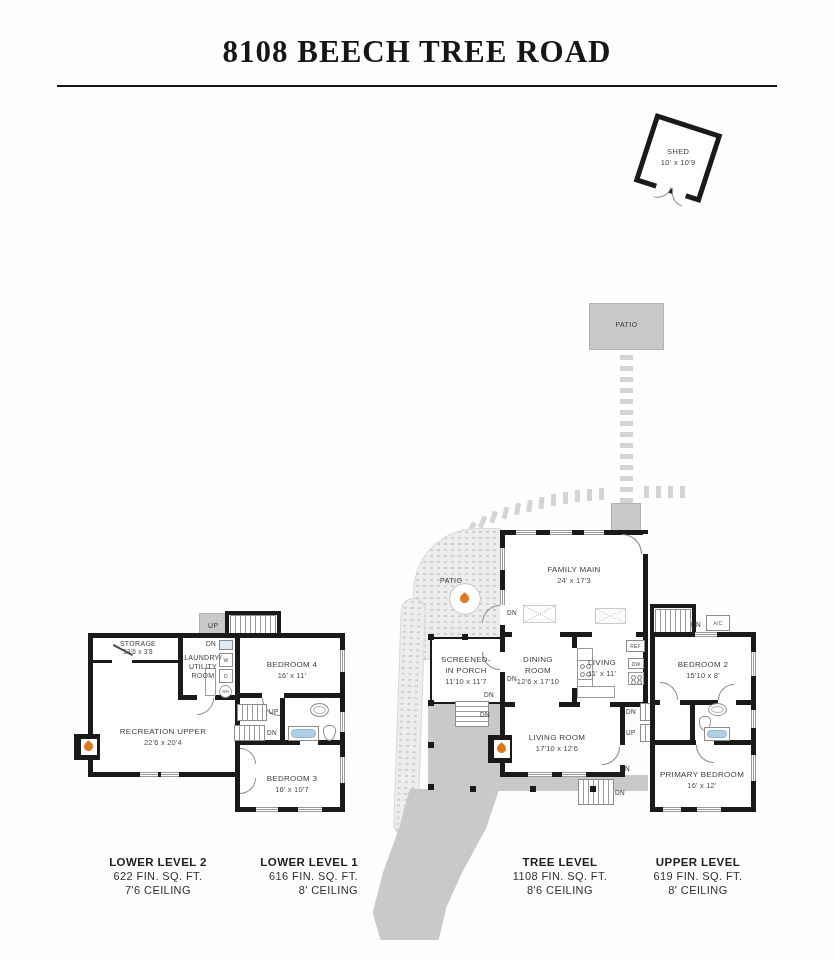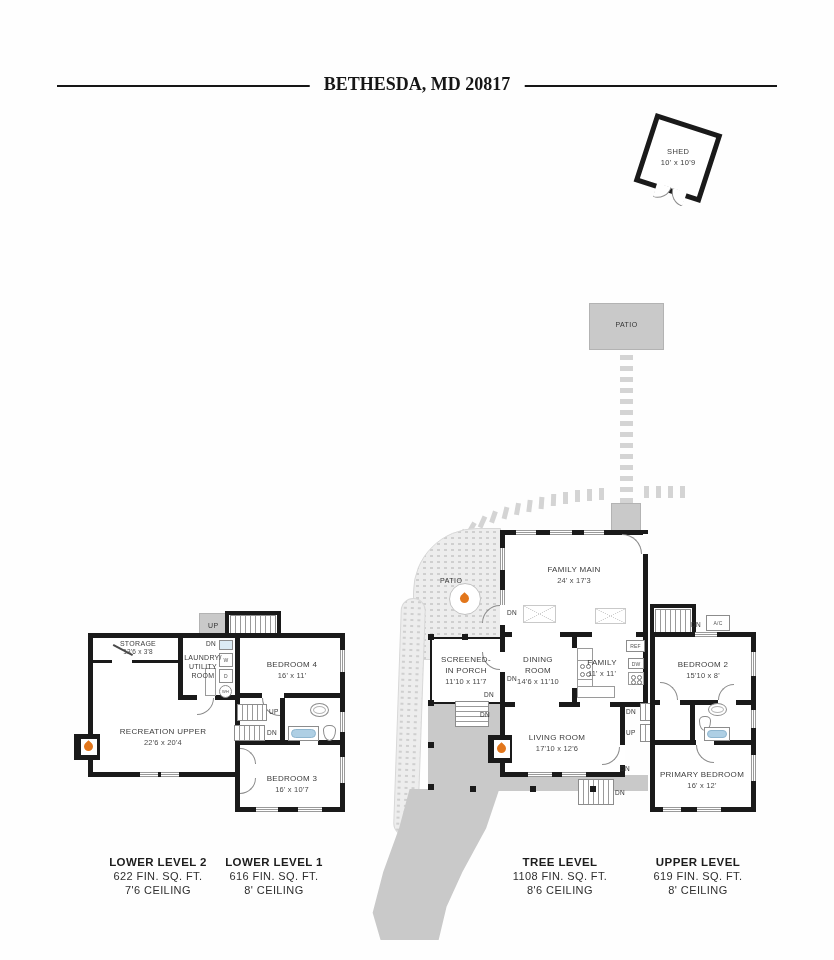--- a/index.html
+++ b/index.html
@@ -69,23 +69,23 @@
   
   .caption{position:absolute;width:140px;text-align:center;color:#1c1c1c;}
   .cap-title{font-weight:bold;font-size:11.5px;letter-spacing:.4px;}
   .cap-line{font-size:11px;margin-top:2px;color:#2e2e2e;letter-spacing:.4px;}
 </style>
 </head>
 <body>
 
 <div id="sheet">
 
+  <div class="title">8108 BEECH TREE ROAD</div>
   <div class="sub-wrap">
     <div class="sub-line"></div>
-    <div class="subtitle">BETHESDA, MD 20817</div>
   </div>
 
   <div id="shed">
     <div class="body">
       <div class="shed-arc arc arc-br" style="left:18px;bottom:-14px;"></div>
       <div class="shed-arc arc arc-bl" style="left:34px;bottom:-14px;"></div>
       <div class="slabel">
         <div>SHED</div>
           <div>10' x 10'9</div>
       </div>
@@ -216,24 +216,24 @@
     <div class="rlabel" style="left:524px;top:565px;width:100px;">
       <div>FAMILY MAIN</div>
         <div class="dims">24' x 17'3</div>
     </div>
     <div class="rlabel" style="left:437px;top:655px;width:58px;">
       <div>SCREENED-IN PORCH</div>
         <div class="dims">11'10 x 11'7</div>
     </div>
     <div class="rlabel" style="left:512px;top:655px;width:52px;">
       <div>DINING ROOM</div>
-        <div class="dims">14'6 x 11'10</div>
+        <div class="dims">12'6 x 17'10</div>
     </div>
     <div class="rlabel" style="left:580px;top:658px;width:44px;">
-      <div>FAMILY</div>
+      <div>LIVING</div>
         <div class="dims">11' x 11'</div>
     </div>
     <div class="rlabel" style="left:515px;top:733px;width:84px;">
       <div>LIVING ROOM</div>
         <div class="dims">17'10 x 12'6</div>
     </div>
     <div class="ann" style="left:440px;top:577px;letter-spacing:.5px;font-size:7px;">PATIO</div>
     <div class="ann" style="left:507px;top:609px;">DN</div>
     <div class="ann" style="left:507px;top:675px;">DN</div>
     <div class="ann" style="left:484px;top:691px;">DN</div>
@@ -353,21 +353,21 @@
       <div>BEDROOM 3</div>
         <div class="dims">16' x 10'7</div>
     </div>
   </div>
 
   <div class="caption" style="left:88px;top:856px;">
     <div class="cap-title">LOWER LEVEL 2</div>
     <div class="cap-line">622 FIN. SQ. FT.</div>
     <div class="cap-line">7'6 CEILING</div>
   </div>
-  <div class="caption" style="left:204px;top:856px;">
+  <div class="caption" style="left:218px;top:856px;text-align:right;">
     <div class="cap-title">LOWER LEVEL 1</div>
     <div class="cap-line">616 FIN. SQ. FT.</div>
     <div class="cap-line">8' CEILING</div>
   </div>
   <div class="caption" style="left:490px;top:856px;">
     <div class="cap-title">TREE LEVEL</div>
     <div class="cap-line">1108 FIN. SQ. FT.</div>
     <div class="cap-line">8'6 CEILING</div>
   </div>
   <div class="caption" style="left:628px;top:856px;">

